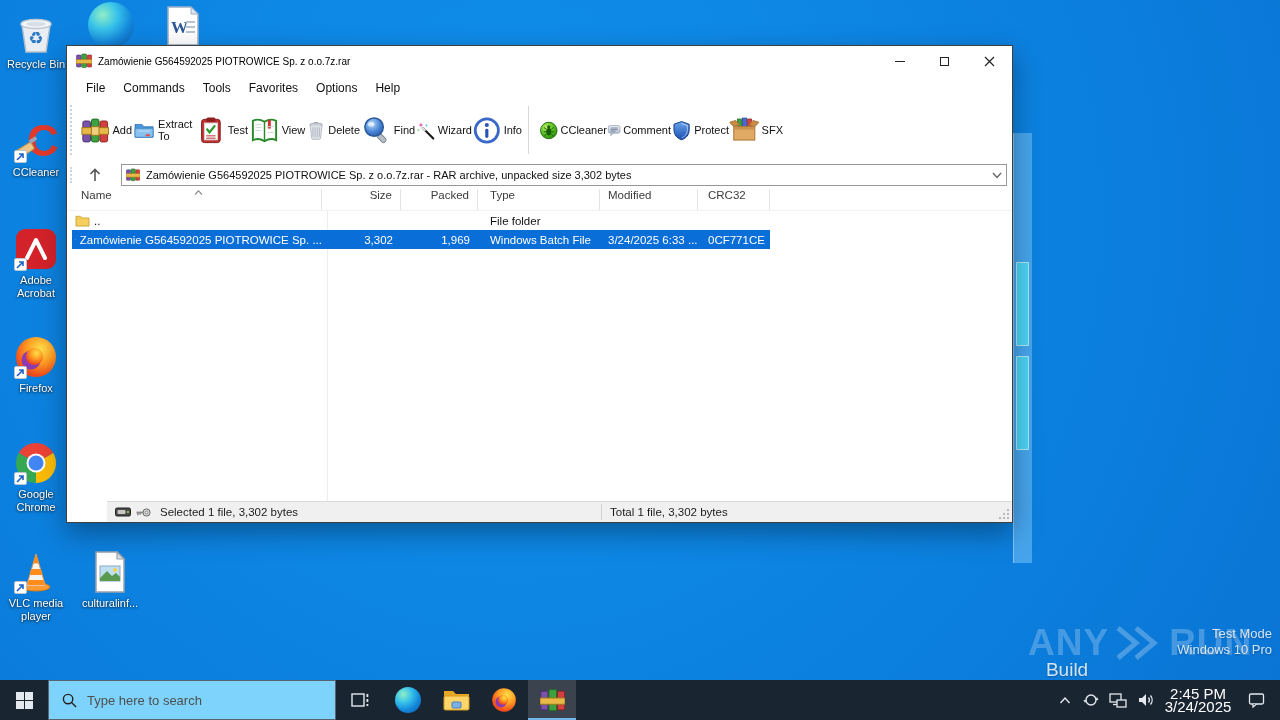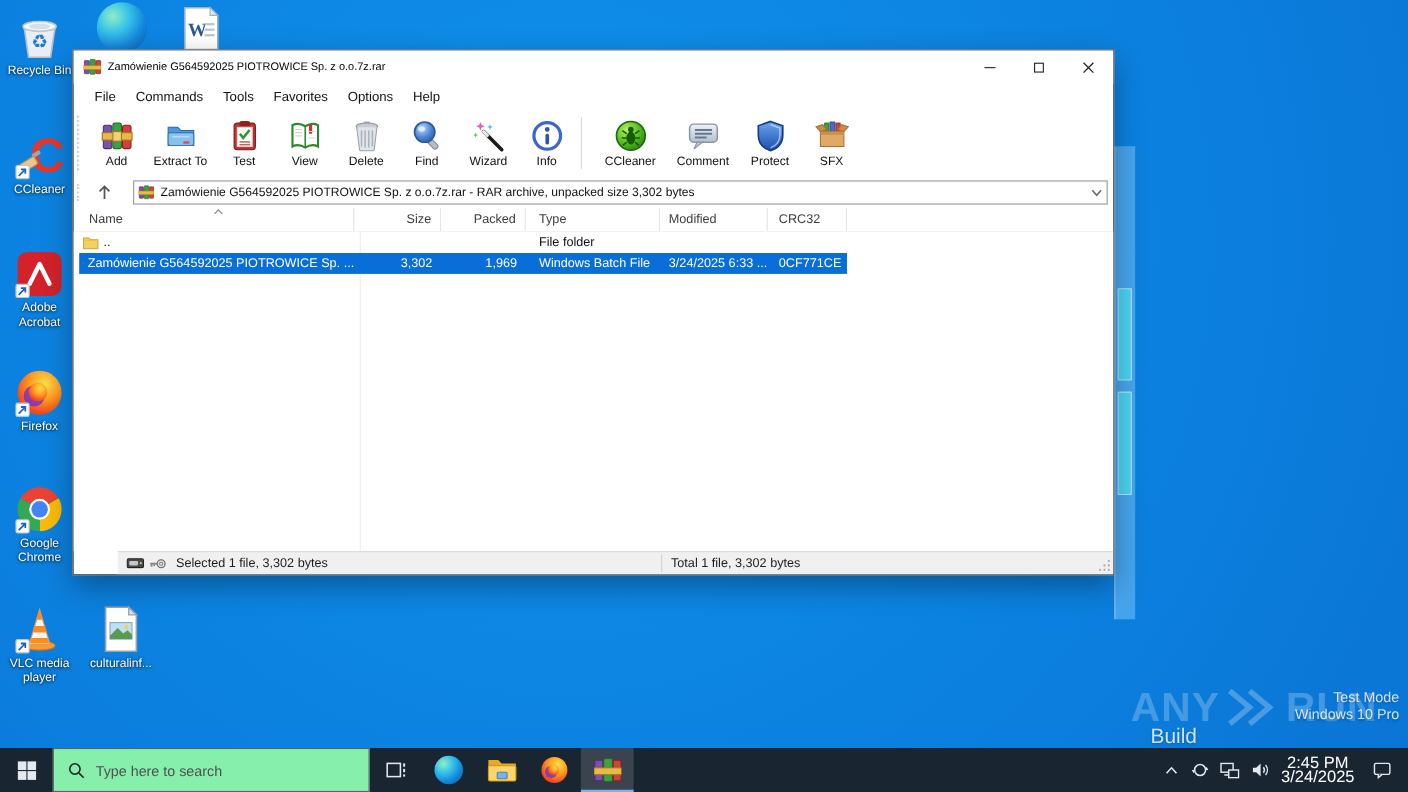--- a/index.html
+++ b/index.html
@@ -38,34 +38,34 @@
   .winctl { display:flex; height:30px; }
   .winctl .cbtn { width:45px; height:30px; display:flex; align-items:center; justify-content:center; }
   .glyph-min { width:10px; height:1px; background:#222; }
   .glyph-max { width:9px; height:9px; border:1px solid #222; }
 
   .menubar { height:23px; display:flex; align-items:center; padding-left:10px; flex:0 0 auto; }
   .menubar .mi { font-size:12px; color:#111; padding:2px 9px; }
 
   .toolbar { height:62px; display:flex; align-items:center; padding-left:13px; position:relative; flex:0 0 auto; }
   .gripdots { position:absolute; left:3px; top:6px; bottom:6px; border-left:2px dotted #cdd5da; }
-  .tbtn { height:56px; display:flex; flex-direction:column; align-items:center; justify-content:center;
+  .tbtn { height:56px; display:flex; align-items:center; justify-content:center;
           gap:2px; font-size:11px; color:#111; }
   .tsep { width:1px; height:48px; background:#d8d8d8; margin:0 10px 0 6px; }
 
   .addressrow { height:28px; display:flex; align-items:center; padding:0 5px 0 16px; position:relative; flex:0 0 auto; }
   .upbtn { width:24px; height:22px; display:flex; align-items:center; justify-content:center; }
   .combo { flex:1; height:22px; margin-left:14px; border:1px solid #979797; background:#fff;
            display:flex; align-items:center; padding:0 4px 0 4px; }
   .combo .atxt { font-size:11px; color:#111; margin-left:6px; flex:1;
                  white-space:nowrap; overflow:hidden; }
 
   .lheader { height:22px; display:flex; align-items:stretch; font-size:11.5px; color:#3c3c3c;
              border-bottom:1px solid #f2f2f2; position:relative; flex:0 0 auto; }
-  .hc { display:flex; align-items:center; border-right:1px solid #e4e4e4; position:relative; }
+  .hc { display:flex; border-right:1px solid #e4e4e4; position:relative; }
   .hc.rt { justify-content:flex-end; }
   .sortcaret { position:absolute; left:127px; top:1px; }
 
   .listarea { flex:1 1 auto; position:relative; overflow:hidden; background:#fff; }
   .vgrid { position:absolute; left:260px; top:0; bottom:0; width:1px; background:#ededed; }
   .lrow { height:19px; display:flex; align-items:center; padding-left:5px; font-size:11.5px; color:#111; position:relative; }
   .rowbg { display:flex; align-items:center; height:19px; width:698px; }
   .lrow.sel .rowbg { background:#0a6ed8; color:#fff; }
   .cell { white-space:nowrap; overflow:hidden; display:flex; align-items:center; }
   .c-name { width:250px; gap:4px; padding-left:3px; }
@@ -80,21 +80,21 @@
   .sb-icons { display:flex; align-items:center; gap:5px; margin-left:8px; }
   .sb-left { margin-left:9px; }
   .sb-div { position:absolute; left:494px; top:2px; bottom:2px; width:1px; background:#d2d2d2; }
   .sb-right { position:absolute; left:503px;text-align:right; }
   .grip { position:absolute; right:2px; bottom:2px; }
 
   
   .taskbar { position:absolute; left:0; bottom:0; width:1280px; height:40px; background:#1a2532;
              display:flex; align-items:stretch; }
   .tb-slot { width:48px; display:flex; align-items:center; justify-content:center; }
-  .searchbox { width:288px; background:#86efac; display:flex; align-items:center; padding-left:13px;
+  .searchbox { width:288px; background:#7dd3fc; display:flex; align-items:center; padding-left:13px;
                border:1px solid #5a6470; }
   .searchbox input { border:none; outline:none; font-size:13px; color:#4a4a4a; margin-left:10px;
                      width:200px; font-family:"Liberation Sans",sans-serif; background:transparent; }
   .searchbox input::placeholder { color:#4f4f4f; opacity:1; }
   .tb-slot.active { background:rgba(255,255,255,.14); box-shadow:inset 0 -2px 0 #72b6ee; }
   .tray { margin-left:auto; display:flex; align-items:center; padding-right:4px; }
   .tray .titem { display:flex; align-items:center; justify-content:center; height:40px; }
   .clock { width:76px; text-align:center; color:#fff; font-size:15px; line-height:13px; }
 
   

